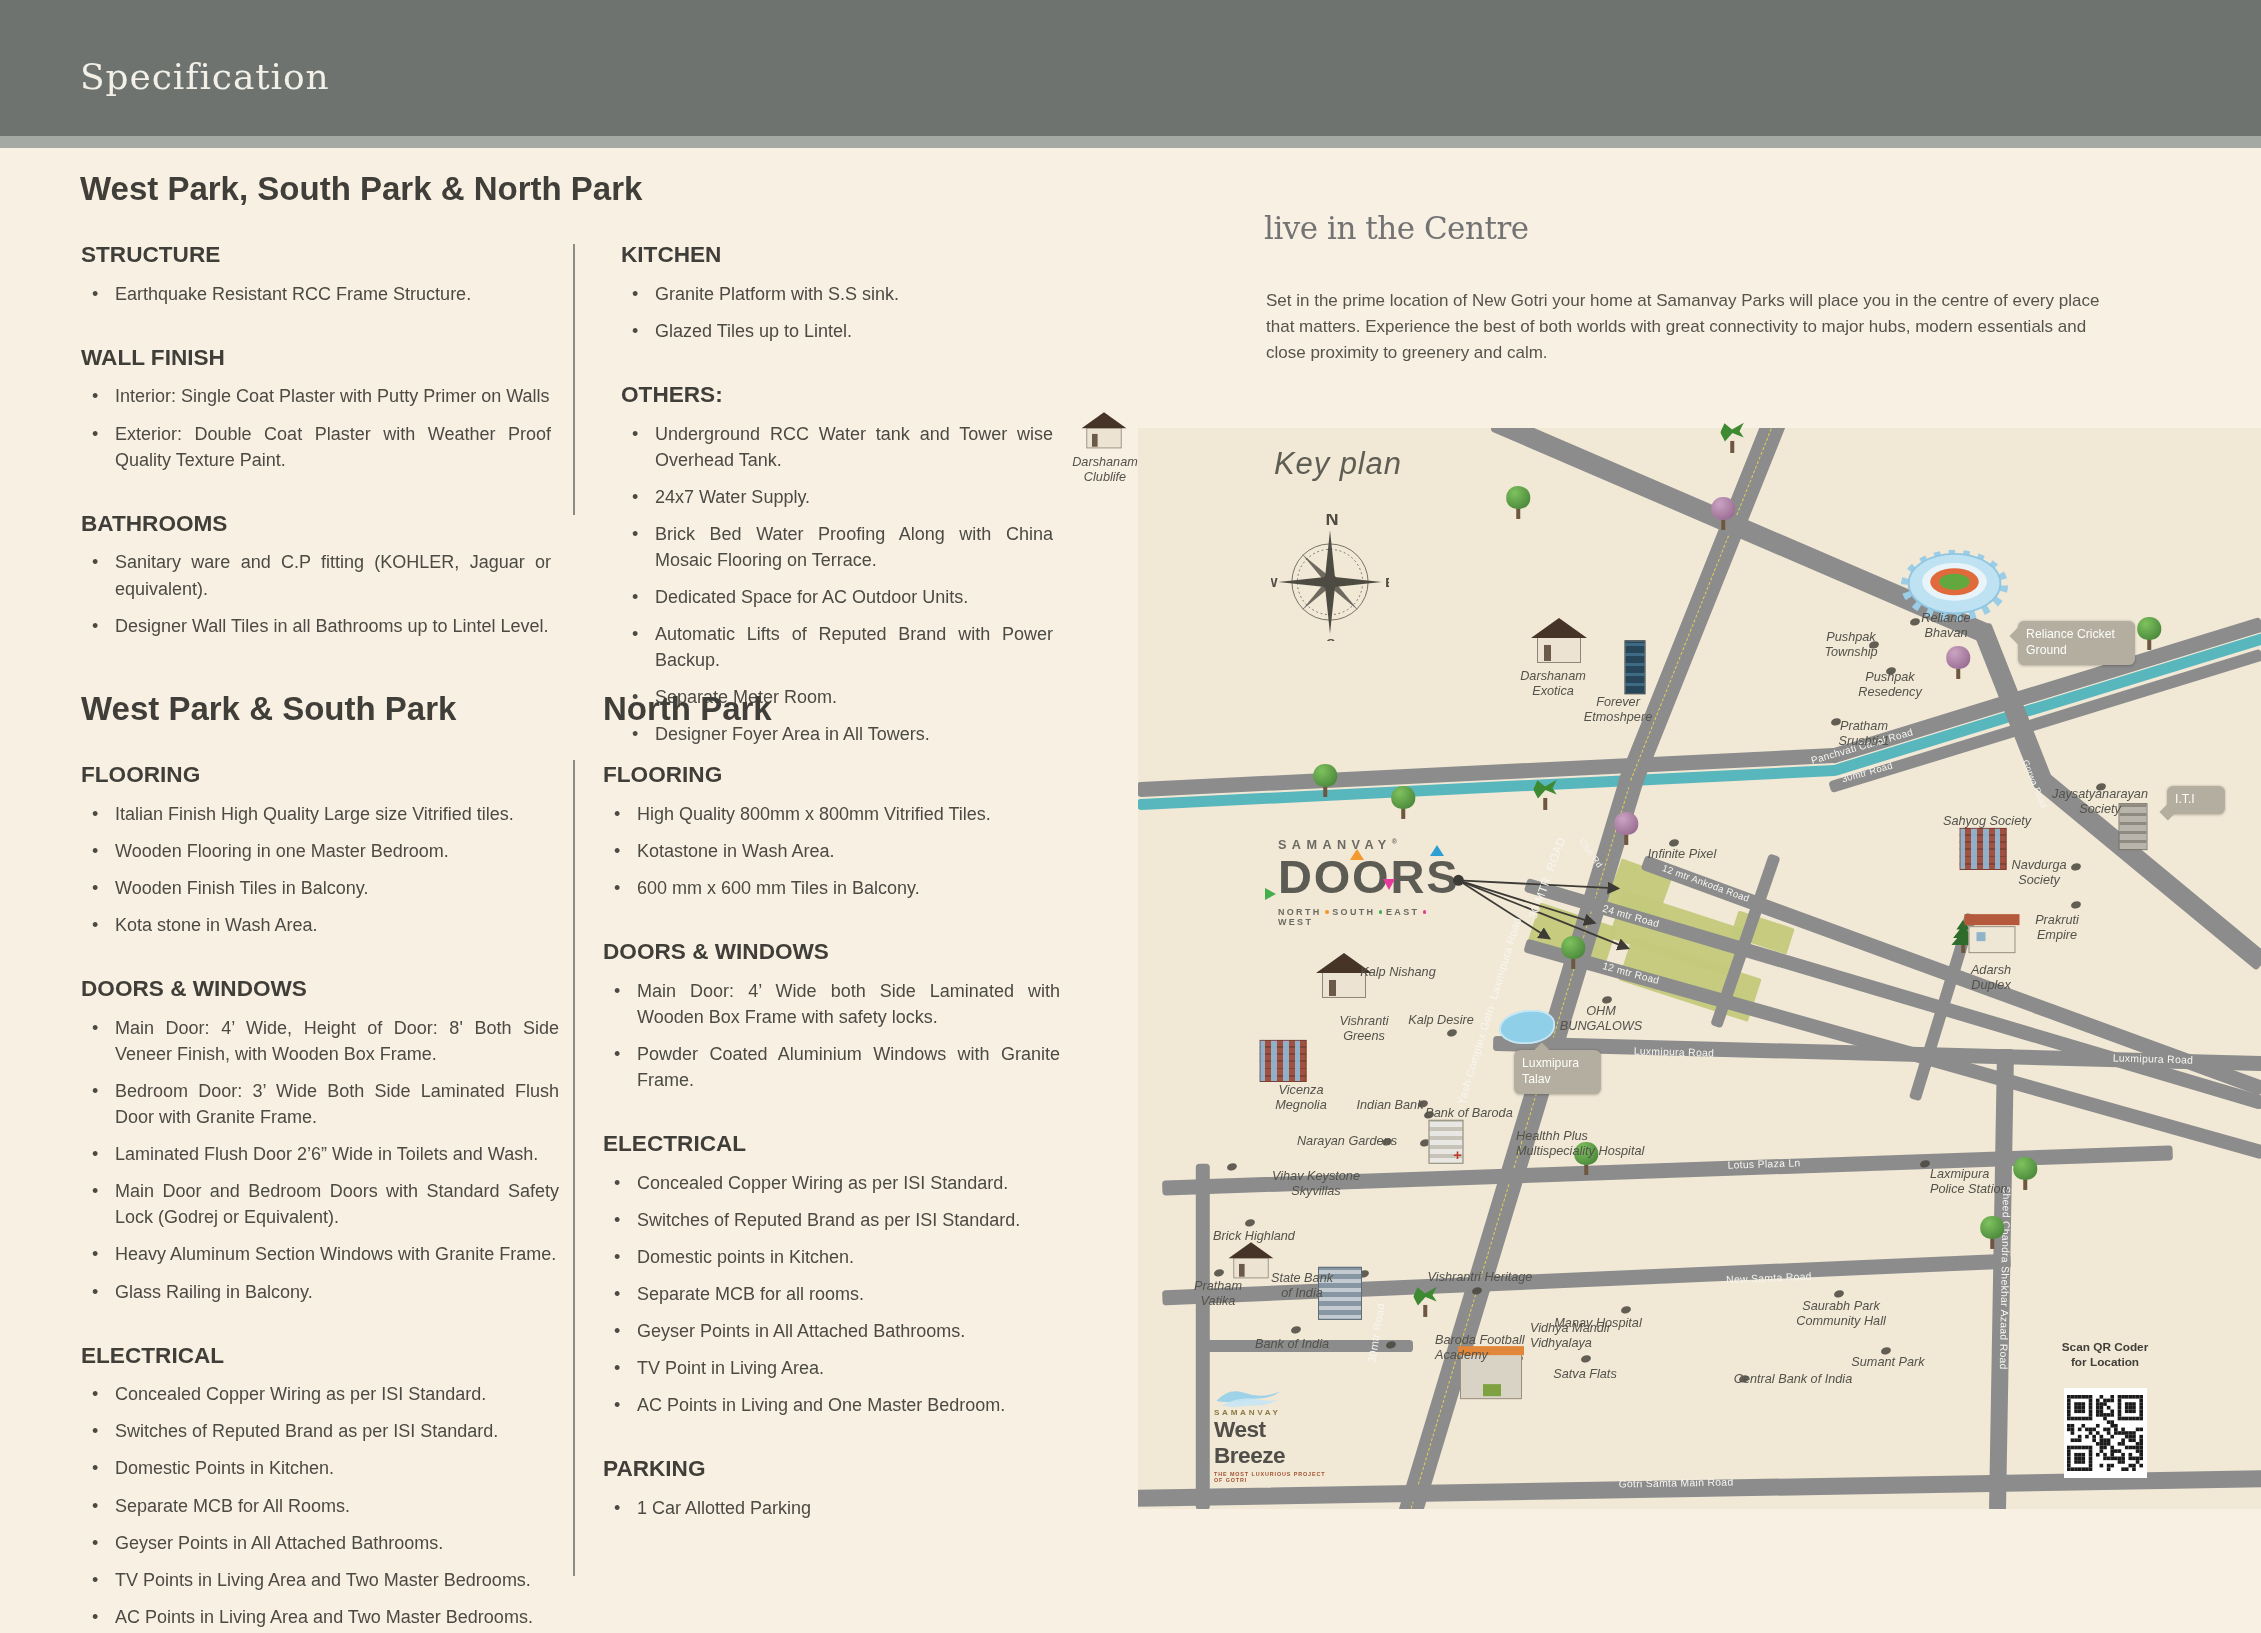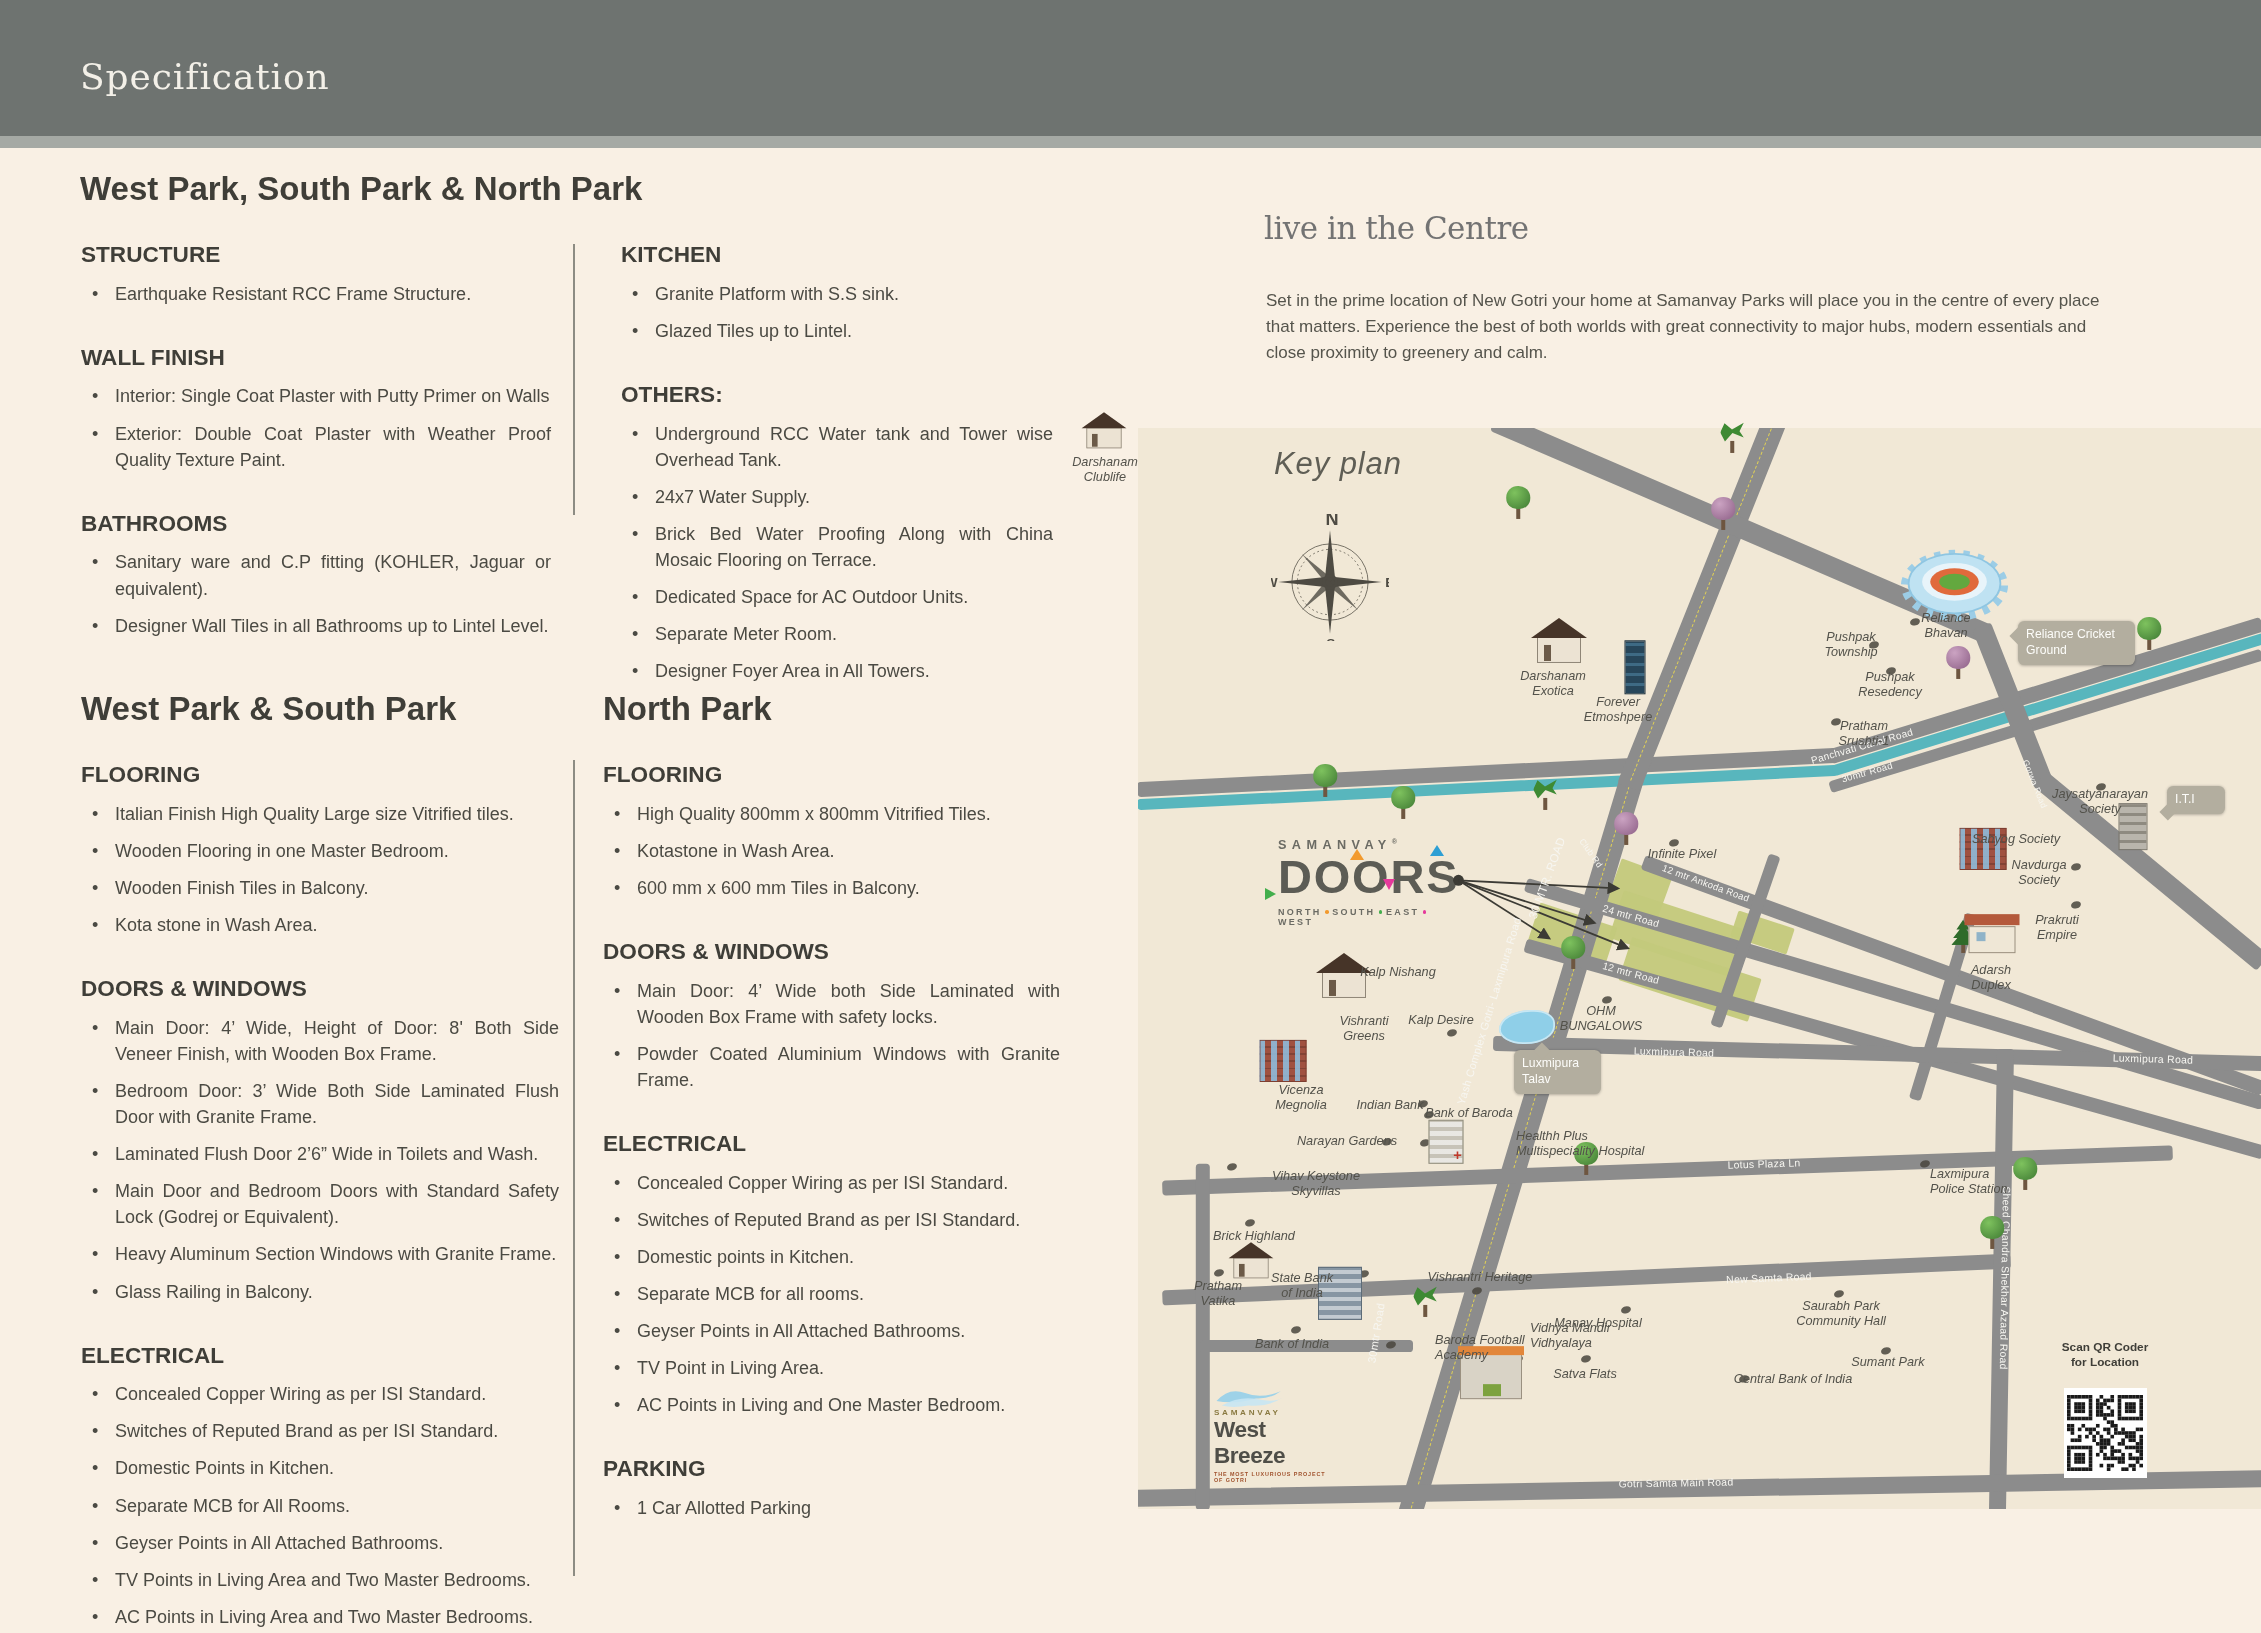--- a/index.html
+++ b/index.html
@@ -141,20 +141,21 @@
     <div class="spec-ul">
       <div class="spec-li">Granite Platform with S.S sink.</div>
       <div class="spec-li">Glazed Tiles up to Lintel.</div>
     </div>
     <div class="spec-h">OTHERS:</div>
     <div class="spec-ul">
       <div class="spec-li">Underground RCC Water tank and Tower wise Overhead Tank.</div>
       <div class="spec-li">24x7 Water Supply.</div>
       <div class="spec-li">Brick Bed Water Proofing Along with China Mosaic Flooring on Terrace.</div>
       <div class="spec-li">Dedicated Space for AC Outdoor Units.</div>
+      <div class="spec-li">Automatic Lifts of Reputed Brand with Power Backup.</div>
       <div class="spec-li">Separate Meter Room.</div>
       <div class="spec-li">Designer Foyer Area in All Towers.</div>
     </div>
   </div>
 <div class="vdiv" style="left:573px;top:244px;height:271px;"></div>
 
 <div class="col park-wrap" style="left:81px;top:690px;width:478px;">
   <div class="park-title">West Park &amp; South Park</div>
   <div class="park-block">
       <div class="spec-h">FLOORING</div>
@@ -679,21 +680,21 @@
       <div class="place" style="left: 713px; top: 217px; transform: translate(-50%, -50%); text-align: center;">Pushpak
 Township</div>
       <div class="place" style="left: 752px; top: 257px; transform: translate(-50%, -50%); text-align: center;">Pushpak
 Resedency</div>
       <div class="place" style="left: 808px; top: 198px; transform: translate(-50%, -50%); text-align: center;">Reliance
 Bhavan</div>
       <div class="place" style="left: 726px; top: 306px; transform: translate(-50%, -50%); text-align: center;">Pratham
 Srushti-1</div>
       <div class="place" style="left: 962px; top: 374px; transform: translate(-50%, -50%); text-align: center;">Jaysatyanarayan
 Society</div>
-      <div class="place" style="left: 849px; top: 412px; transform: translate(-50%, -50%); text-align: center; margin-left: 29px;">Sahyog Society</div>
+      <div class="place" style="left: 849px; top: 394px; transform: translate(-50%, -50%); text-align: center;">Sahyog Society</div>
       <div class="place" style="left: 901px; top: 445px; transform: translate(-50%, -50%); text-align: center;">Navdurga
 Society</div>
       <div class="place" style="left: 919px; top: 500px; transform: translate(-50%, -50%); text-align: center;">Prakruti
 Empire</div>
       <div class="place" style="left: 853px; top: 550px; transform: translate(-50%, -50%); text-align: center;">Adarsh
 Duplex</div>
       <div class="place" style="left: 544px; top: 427px; transform: translate(-50%, -50%); text-align: center;">Infinite Pixel</div>
       <div class="place" style="left: 260px; top: 545px; transform: translate(-50%, -50%); text-align: center;">Kalp Nishang</div>
       <div class="place" style="left: 226px; top: 601px; transform: translate(-50%, -50%); text-align: center;">Vishranti
 Greens</div>

